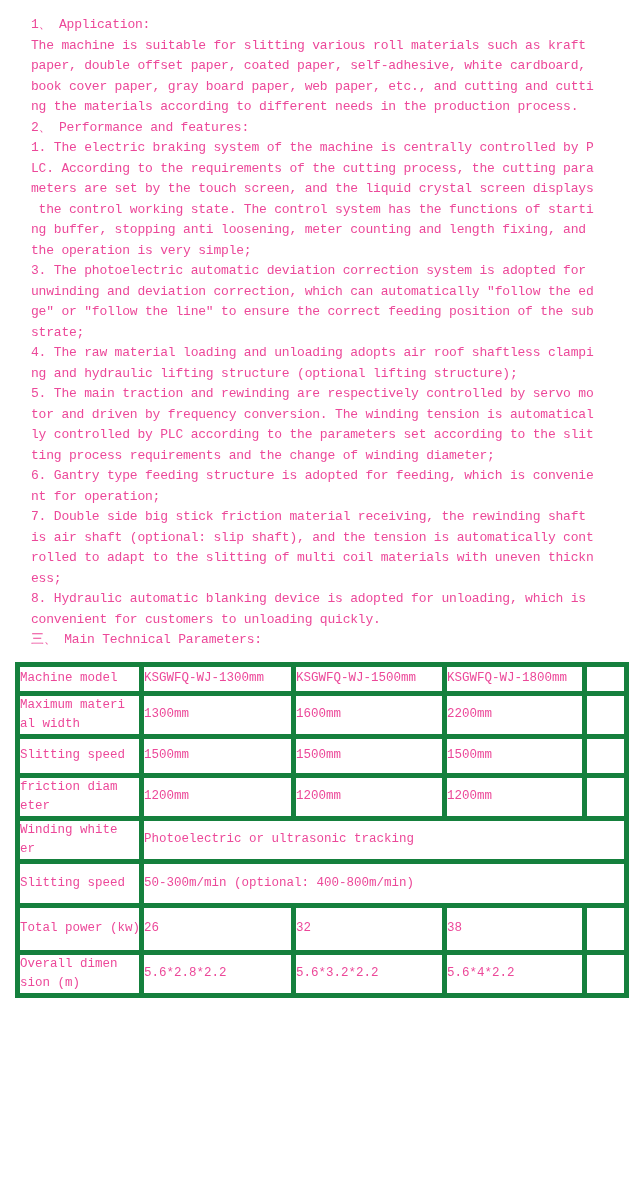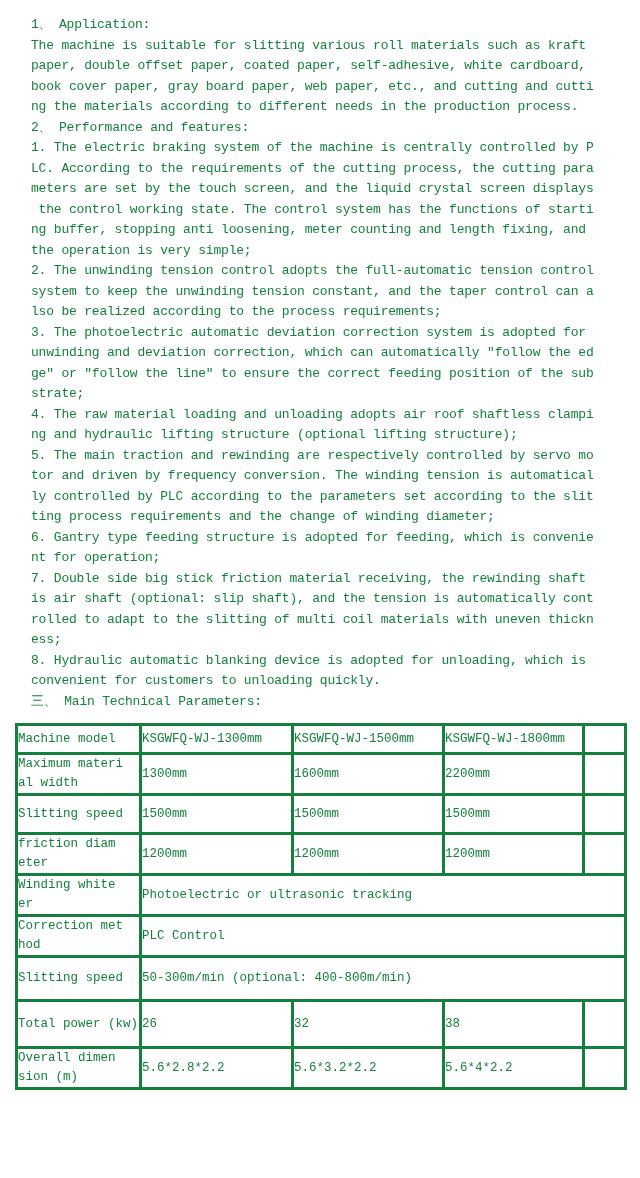--- a/index.html
+++ b/index.html
@@ -1,41 +1,41 @@
 <!DOCTYPE html>
 <html><head>
 <meta charset="utf-8">
 <style>
   html,body{margin:0;padding:0;background:#ffffff;}
   .page{
     position:relative;
     width:640px;
     height:1178px;
     background:#ffffff;
-    color:#15803d;
+    color:#ec4899;
     font-family:"Liberation Mono","DejaVu Sans Mono",monospace;
     overflow:hidden;
   }
   .doc{
     padding:15px 0 0 31px;
   }
   .tline{
     white-space:pre;
     font-size:13px;
     line-height:20.5px;
     letter-spacing:-0.2px;
   }
   table.params{
     margin:11px 0 0 15px;
     border-collapse:collapse;
     table-layout:fixed;
     width:610px;
   }
   table.params td{
-    border:3px solid #15803d;
+    border:5px solid #15803d;
     font-size:12.5px;
     line-height:19px;
     vertical-align:middle;
     padding:0;
     overflow:hidden;
   }
   td.lbl{
     padding-left:4px;
     white-space:pre;
   }
@@ -65,23 +65,20 @@
 paper, double offset paper, coated paper, self-adhesive, white cardboard,
 book cover paper, gray board paper, web paper, etc., and cutting and cutti
 ng the materials according to different needs in the production process.</div>
     <div class="tline">2、 Performance and features:</div>
     <div class="tline">1. The electric braking system of the machine is centrally controlled by P
 LC. According to the requirements of the cutting process, the cutting para
 meters are set by the touch screen, and the liquid crystal screen displays
  the control working state. The control system has the functions of starti
 ng buffer, stopping anti loosening, meter counting and length fixing, and
 the operation is very simple;</div>
-    <div class="tline">2. The unwinding tension control adopts the full-automatic tension control
-system to keep the unwinding tension constant, and the taper control can a
-lso be realized according to the process requirements;</div>
     <div class="tline">3. The photoelectric automatic deviation correction system is adopted for
 unwinding and deviation correction, which can automatically "follow the ed
 ge" or "follow the line" to ensure the correct feeding position of the sub
 strate;</div>
     <div class="tline">4. The raw material loading and unloading adopts air roof shaftless clampi
 ng and hydraulic lifting structure (optional lifting structure);</div>
     <div class="tline">5. The main traction and rewinding are respectively controlled by servo mo
 tor and driven by frequency conversion. The winding tension is automatical
 ly controlled by PLC according to the parameters set according to the slit
 ting process requirements and the change of winding diameter;</div>
@@ -133,25 +130,20 @@
         <td class="val">1200mm</td>
         <td class="val">1200mm</td>
         <td class="val">1200mm</td>
         <td class="extra"></td>
       </tr>
       <tr class="r5">
         <td class="lbl">Winding white
 er</td>
         <td class="merged" colspan="4">Photoelectric or ultrasonic tracking</td>
       </tr>
-      <tr class="r6">
-        <td class="lbl">Correction met
-hod</td>
-        <td class="merged" colspan="4">PLC Control</td>
-      </tr>
       <tr class="r7">
         <td class="lbl">Slitting speed</td>
         <td class="merged" colspan="4">50-300m/min (optional: 400-800m/min)</td>
       </tr>
       <tr class="r8">
         <td class="lbl">Total power (kw)</td>
         <td class="val2">26</td>
         <td class="val2">32</td>
         <td class="val2">38</td>
         <td class="extra"></td>

